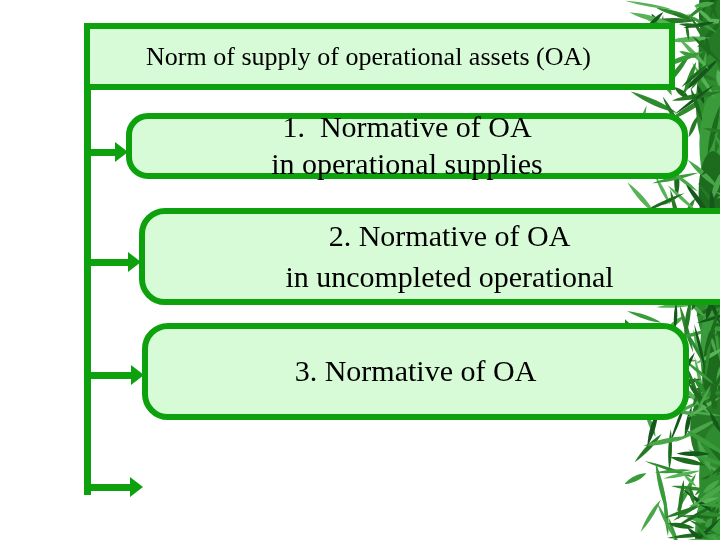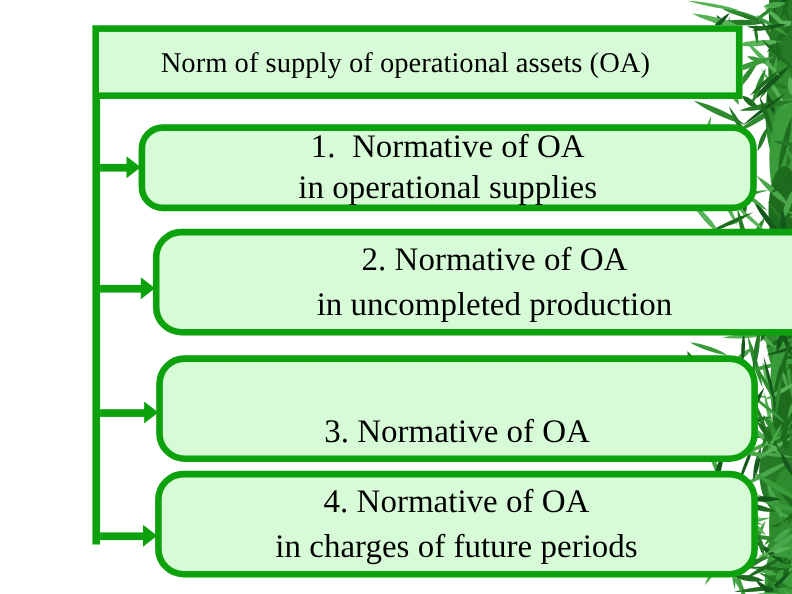--- a/index.html
+++ b/index.html
@@ -16,23 +16,23 @@
     display:flex;align-items:center;justify-content:center;
     font-size:26px;padding-right:22px;white-space:nowrap;
   }
   .box{
     position:absolute;z-index:2;
     background:var(--box-fill,#d7fbd7);border:6px solid var(--accent,#0da20d);border-radius:26px;
     display:flex;flex-direction:column;justify-content:center;align-items:center;
     text-align:center;font-size:30px;line-height:1.36;
   }
   .box span{display:block;white-space:nowrap;}
-  .box1{left:126px;top:113px;width:562px;height:79px;border-radius:22px;line-height:1.22;}
+  .box1{left:126px;top:113px;width:562px;height:66px;border-radius:22px;line-height:1.22;}
   .box2{left:139px;top:208px;width:621px;height:97px;}
-  .box3{left:142px;top:323px;width:547px;height:97px;justify-content:flex-end;}
+  .box3{left:142px;top:323px;width:547px;height:97px;}
   .box4{left:141px;top:428px;width:548px;height:97px;}
   .arrow{position:absolute;height:20px;z-index:1;}
   .arrow .shaft{position:absolute;left:0;right:11px;top:6.5px;height:7px;background:var(--accent,#0da20d);}
   .arrow .head{position:absolute;right:0;top:0;width:0;height:0;
     border-top:10px solid transparent;border-bottom:10px solid transparent;
     border-left:13px solid var(--accent,#0da20d);}
   .arrow1{left:91px;top:142px;width:37px;}
   .arrow2{left:91px;top:252px;width:50px;}
   .arrow3{left:91px;top:365px;width:53px;}
   .arrow4{left:91px;top:477px;width:52px;}
@@ -355,25 +355,21 @@
     <span>Norm of supply of operational assets (OA)</span>
   </div>
 
   <div class="box box1">
     <span>1.&nbsp; Normative of OA</span>
     <span>in operational supplies</span>
   </div>
 
   <div class="box box2">
     <span>2. Normative of OA</span>
-    <span>in uncompleted production</span>
+    <span>in uncompleted operational</span>
   </div>
 
   <div class="box box3">
     <span>3. Normative of OA</span>
   </div>
 
-  <div class="box box4">
-    <span>4. Normative of OA</span>
-    <span>in charges of future periods</span>
-  </div>
 
 </div>
 
 </body></html>

